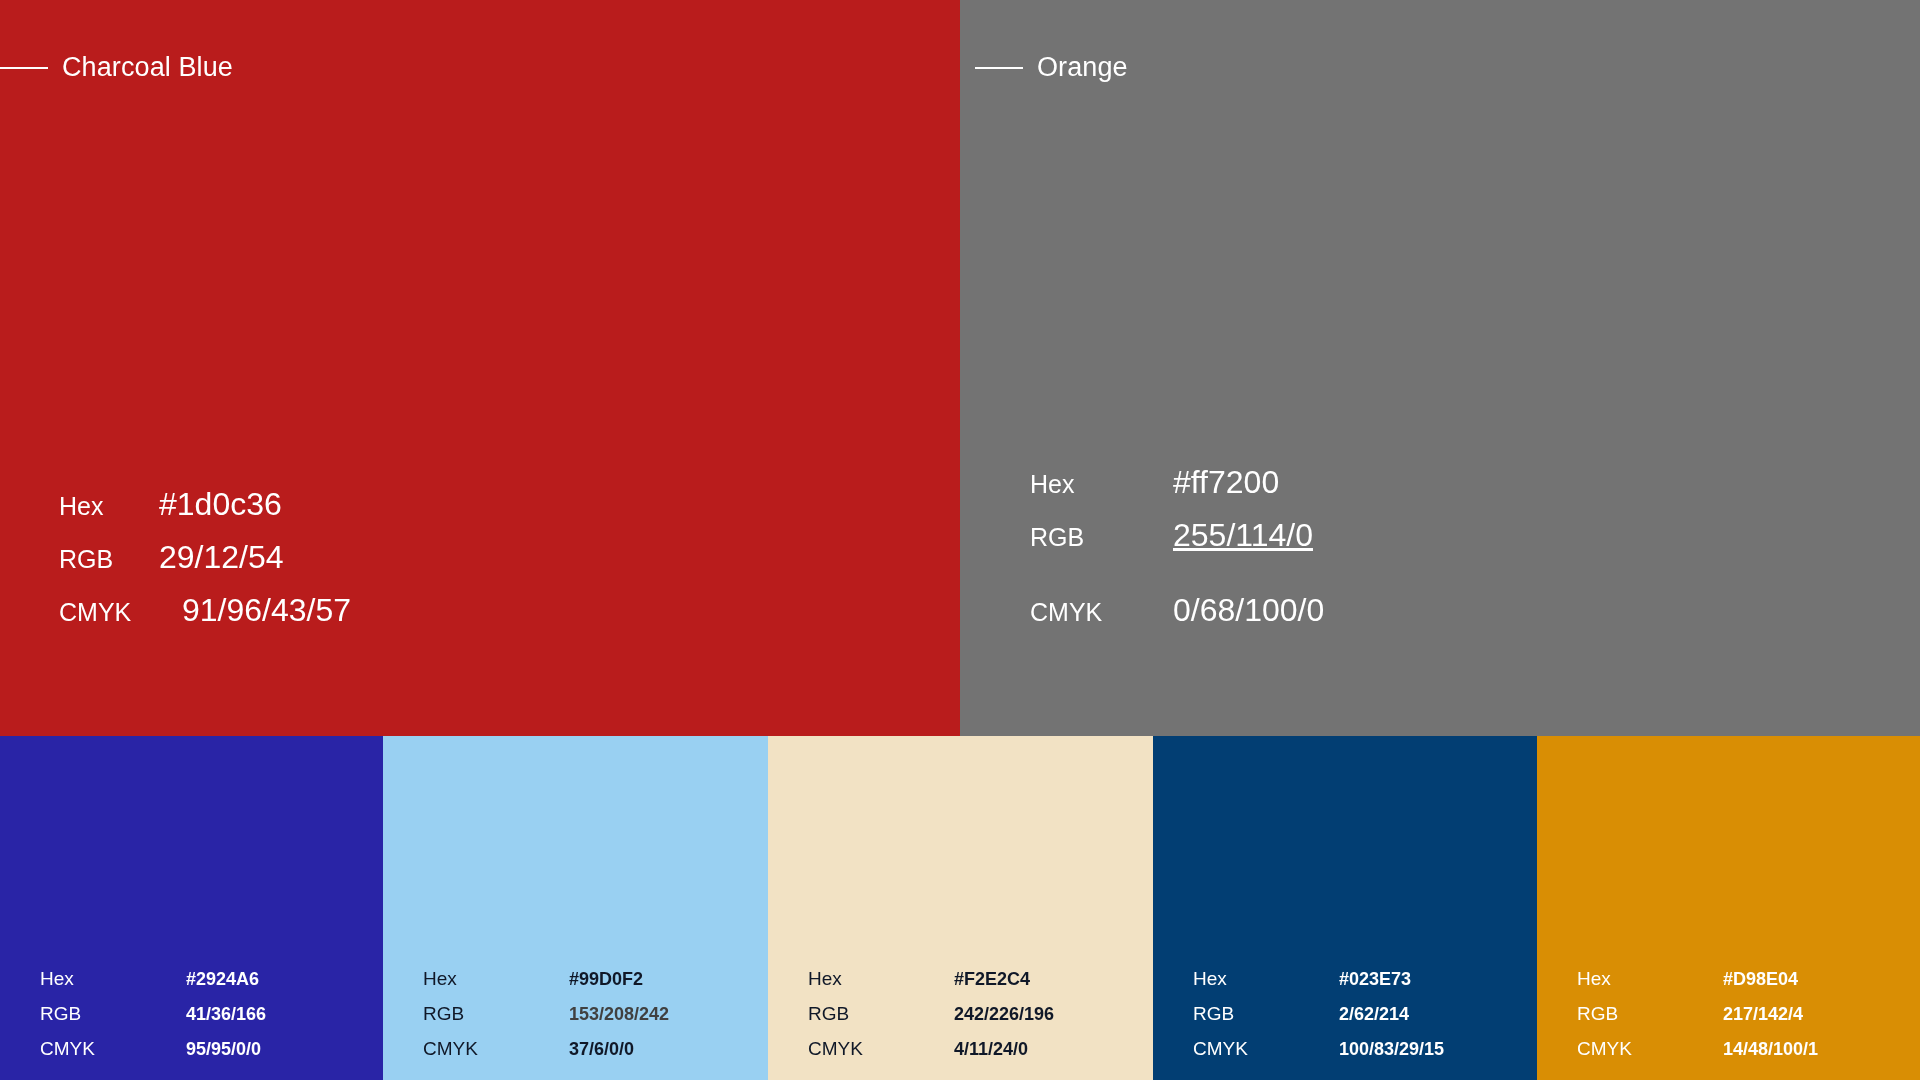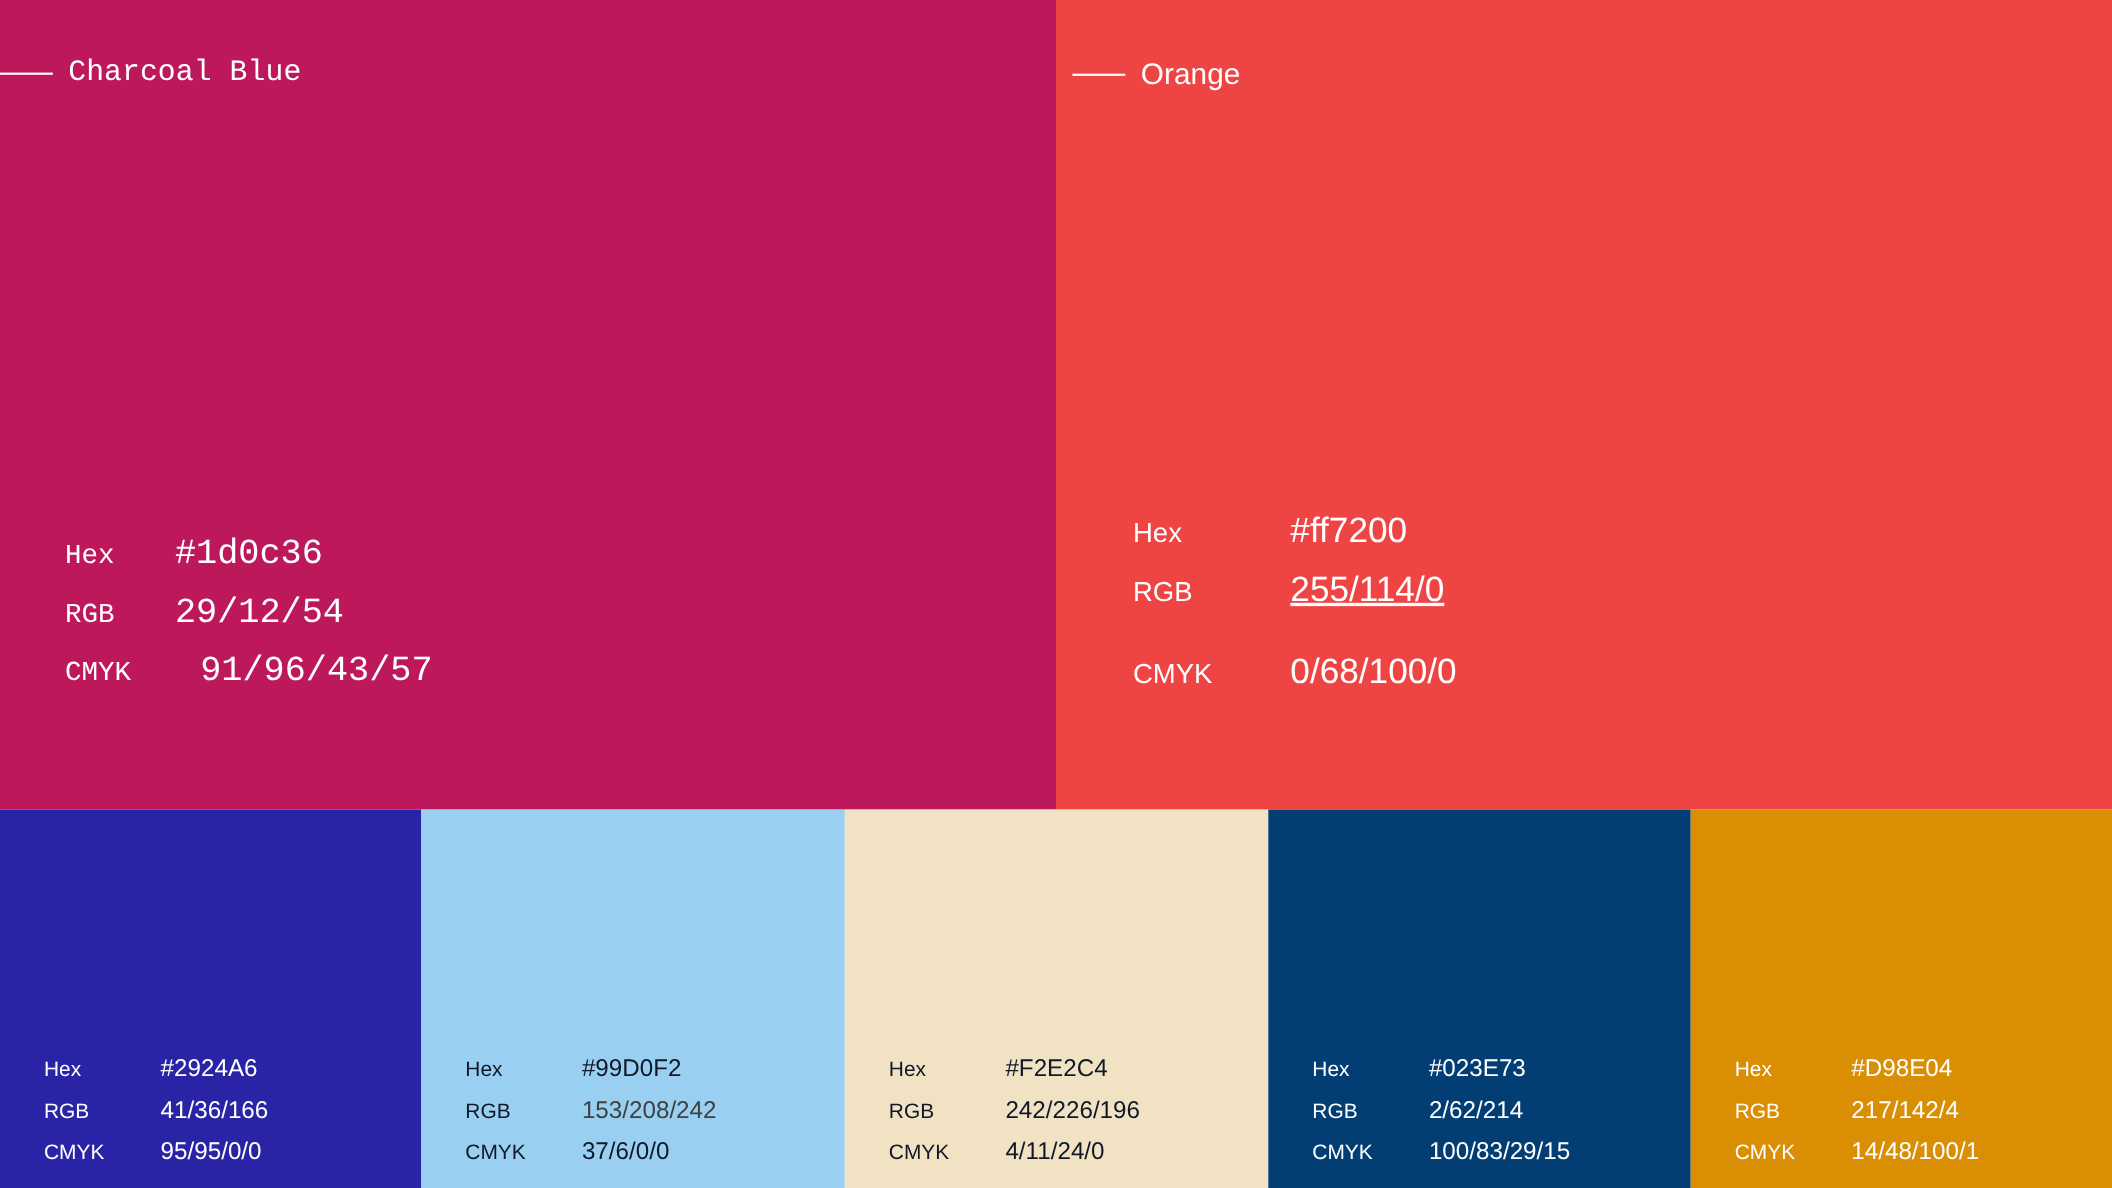--- a/index.html
+++ b/index.html
@@ -104,53 +104,54 @@
   }
   .swatch-specs .spec-row { margin-bottom:16px; }
   .swatch-specs .spec-row:last-child { margin-bottom:0; }
   .swatch-specs .spec-key {
     font-size:19px;
     font-weight:400;
     white-space:nowrap;
     width:106px;
   }
   .swatch-specs .spec-val {
-    font-size:22px;
-    font-weight:400;
-    white-space:nowrap;
+    font-size:18px;
+    font-weight:700;
+    white-space:nowrap;
+    margin-left:40px;
   }
 </style>
 </head>
 <body>
 
 <div class="palette" style="background: rgb(255, 255, 255);">
 
   <div class="hero-row">
-    <div class="hero hero-1" style="background: #be185d; font-family: Liberation Mono, monospace;">
+    <div class="hero hero-1" style="background: #b91c1c;">
       <div class="hero-title-wrap">
         <span class="hero-rule" style="background: rgb(255, 255, 255);"></span>
         <span class="hero-title" style="color: rgb(255, 255, 255);">Charcoal Blue</span>
       </div>
       <div class="hero-specs">
         <div class="spec-row">
           <span class="spec-key" style="color: rgb(255, 255, 255);">Hex</span>
           <span class="spec-val" style="color: rgb(255, 255, 255);">#1d0c36</span>
         </div>
         <div class="spec-row">
           <span class="spec-key" style="color: rgb(255, 255, 255);">RGB</span>
           <span class="spec-val" style="color: rgb(255, 255, 255);">29/12/54</span>
         </div>
         <div class="spec-row">
           <span class="spec-key" style="color: rgb(255, 255, 255);">CMYK</span>
           <span class="spec-val" style="color: rgb(255, 255, 255); margin-left: 23px;">91/96/43/57</span>
         </div>
       </div>
     </div>
 
-    <div class="hero hero-2" style="background: #ef4444;">
+    <div class="hero hero-2" style="background: #737373;">
       <div class="hero-title-wrap">
         <span class="hero-rule" style="background: rgb(255, 255, 255);"></span>
         <span class="hero-title" style="color: rgb(255, 255, 255);">Orange</span>
       </div>
       <div class="hero-specs">
         <div class="spec-row">
           <span class="spec-key" style="color: rgb(255, 255, 255);">Hex</span>
           <span class="spec-val" style="color: rgb(255, 255, 255);">#ff7200</span>
         </div>
         <div class="spec-row">

